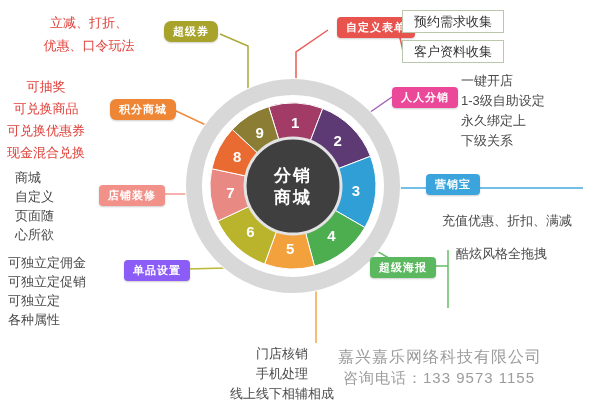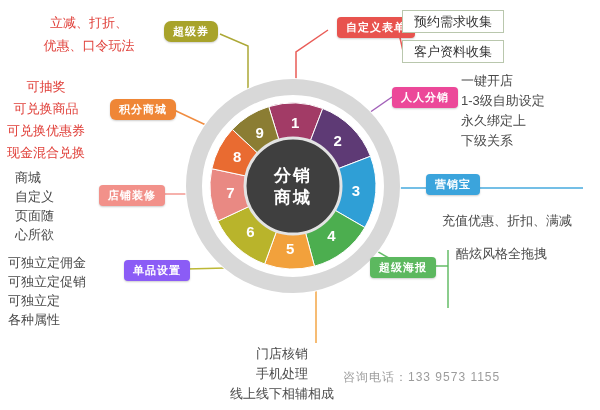--- a/index.html
+++ b/index.html
@@ -97,14 +97,15 @@
 线上线下相辅相成</div>
   <div class="box-note" style="left:402px; top:10px;">预约需求收集</div>
   <div class="box-note" style="left:402px; top:40px;">客户资料收集</div>
   <div class="note" style="left:461px; top:71px;">一键开店
 1-3级自助设定
 永久绑定上
 下级关系</div>
   <div class="note" style="left:442px; top:211px;">充值优惠、折扣、满减</div>
   <div class="note" style="left:456px; top:244px;">酷炫风格全拖拽</div>
 
-  <div class="footer-line" style="left:343px; top:369px; font-size:12px;">咨询电话：133 9573 1155</div>
+  <div class="footer-line" style="left:338px; top:347px; font-size:16px;">嘉兴嘉乐网络科技有限公司</div>
+  <div class="footer-line" style="left:343px; top:369px; font-size:15px;">咨询电话：133 9573 1155</div>
 </div>
 
 </body></html>

